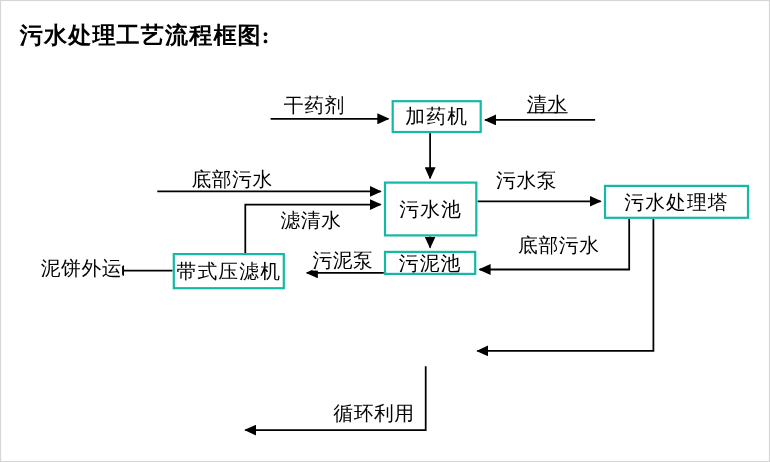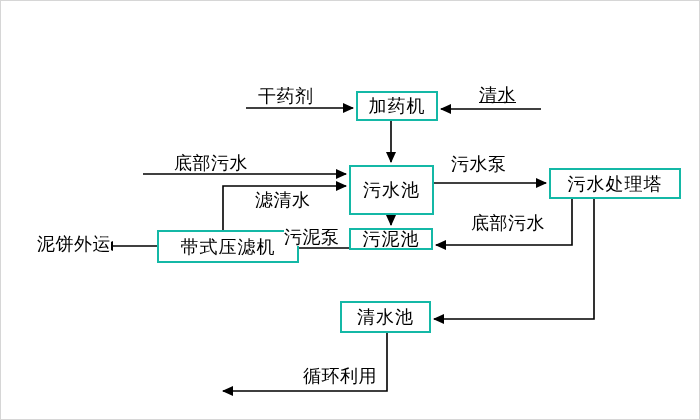--- a/index.html
+++ b/index.html
@@ -52,20 +52,21 @@
     top: 0;
     z-index: 1;
   }
   svg.wires * { vector-effect: non-scaling-stroke; }
 </style>
 </head>
 <body>
 
 <div class="canvas">
 
+  <h1 class="title">污水处理工艺流程框图:</h1>
 
   <svg class="wires" width="700" height="420" viewBox="0 0 700 420" aria-hidden="true">
     <defs>
       <marker id="arrow" markerUnits="userSpaceOnUse" markerWidth="11" markerHeight="10" viewBox="0 0 11 10" refX="10" refY="5" orient="auto">
         <path d="M0,0 L11,5 L0,10 Z" fill="#000000"></path>
       </marker>
     </defs>
     <g stroke="#000000" stroke-width="1.6" fill="none">
       <line x1="245" y1="107" x2="352" y2="107" marker-end="url(#arrow)"></line>
       <line x1="540" y1="108" x2="440" y2="108" marker-end="url(#arrow)"></line>
@@ -79,22 +80,21 @@
       <line x1="156" y1="245" x2="102" y2="245" marker-end="url(#arrow)"></line>
       <polyline points="593,198 593,318 433,318" marker-end="url(#arrow)"></polyline>
       <polyline points="386,332 386,390 222,390" marker-end="url(#arrow)"></polyline>
     </g>
   </svg>
 
   <div class="node" style="left:355px; top:90px; width:82px; height:30px;">加药机</div>
   <div class="node" style="left:348px; top:164px; width:85px; height:50px;">污水池</div>
   <div class="node" style="left:548px; top:167px; width:132px; height:31px;">污水处理塔</div>
   <div class="node" style="left:348px; top:227px; width:84px; height:22px;">污泥池</div>
-  <div class="node" style="left:156px; top:229px; width:142px; height:33px;font-family:Liberation Serif, serif;">带式压滤机</div>
-  <div class="node" style="left:339px; top:300px; width:91px; height:32px;">清水池</div>
+  <div class="node" style="left:156px; top:229px; width:102px; height:33px;font-family:Liberation Serif, serif;">带式压滤机</div>
 
   <span class="flabel" style="left:257px; top:86px;">干药剂</span>
   <span class="flabel" style="left:478px; top:85px;text-decoration:underline;">清水</span>
   <span class="flabel" style="left:173px; top:153px;">底部污水</span>
   <span class="flabel" style="left:450px; top:154px;">污水泵</span>
   <span class="flabel" style="left:254px; top:190px;">滤清水</span>
   <span class="flabel" style="left:283px; top:227px;">污泥泵</span>
   <span class="flabel" style="left:470px; top:213px;">底部污水</span>
   <span class="flabel" style="left:18px; top:234px;margin-left:18px;">泥饼外运</span>
   <span class="flabel" style="left:264px; top:366px;margin-left:38px;">循环利用</span>

